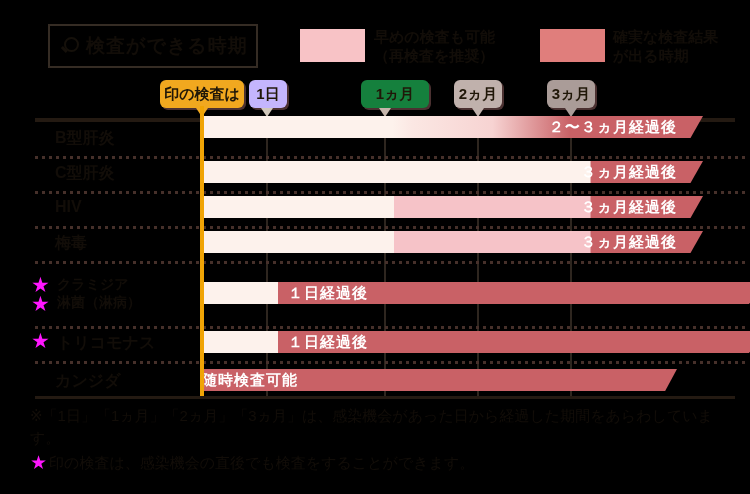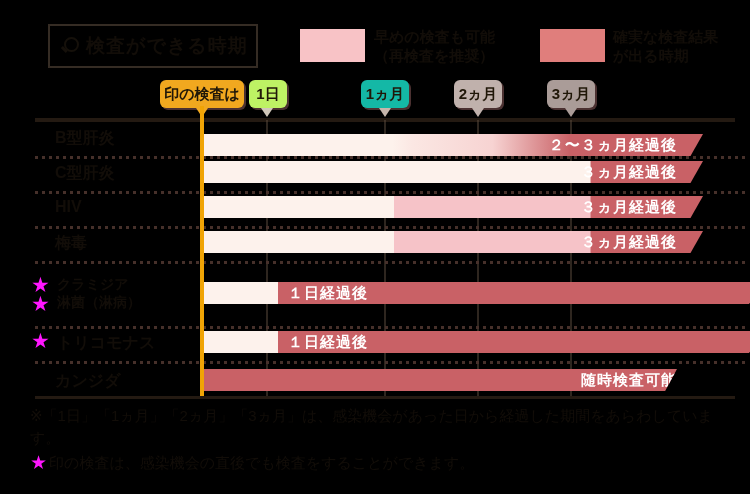--- a/index.html
+++ b/index.html
@@ -62,43 +62,43 @@
 
   <div class="legend-swatch" style="left: 540px; background: rgb(224, 126, 124);"></div>
   <div class="legend-label" style="left:613px;">
     <div>確実な検査結果</div>
     <div>が出る時期</div>
   </div>
 
   <div id="tags">
       <div class="tag" style="left: 160px; width: 84px; background: rgb(241, 168, 31);">印の検査は</div>
       <div class="tag-pointer" style="left: 196px; border-top-color: rgb(241, 168, 31);"></div>
-      <div class="tag" style="left: 249px; width: 38px; background: #bef264;">1日</div>
+      <div class="tag" style="left: 249px; width: 38px; background: #c4b5fd;">1日</div>
       <div class="tag-pointer" style="left: 261px; border-top-color: rgb(208, 199, 186);"></div>
-      <div class="tag" style="left: 361px; width: 48px; background: #14b8a6;">1ヵ月</div>
+      <div class="tag" style="left: 361px; width: 68px; background: #15803d;">1ヵ月</div>
       <div class="tag-pointer" style="left: 379px; border-top-color: rgb(197, 181, 171);"></div>
       <div class="tag" style="left: 454px; width: 48px; background: rgb(192, 177, 172);">2ヵ月</div>
       <div class="tag-pointer" style="left: 472px; border-top-color: rgb(192, 177, 172);"></div>
       <div class="tag" style="left: 547px; width: 48px; background: rgb(170, 156, 152);">3ヵ月</div>
       <div class="tag-pointer" style="left: 565px; border-top-color: rgb(170, 156, 152);"></div>
     </div>
   <div class="axis-line"></div>
   <div id="chart">
       <div class="grid-line" style="left: 266px;"></div>
       <div class="grid-line" style="left: 384px;"></div>
       <div class="grid-line" style="left: 477px;"></div>
       <div class="grid-line" style="left: 570px;"></div>
       <div class="row-sep" style="top: 156px;"></div>
       <div class="row-sep" style="top: 191px;"></div>
       <div class="row-sep" style="top: 226px;"></div>
       <div class="row-sep" style="top: 261px;"></div>
       <div class="row-sep" style="top: 326px;"></div>
       <div class="row-sep" style="top: 361px;"></div>
       <div class="row-label" style="left: 55px; top: 128px; font-size: 16px;">B型肝炎</div>
-      <div class="bar" style="top: 134px; background: linear-gradient(90deg, rgb(253, 242, 236) 0%, rgb(253, 242, 236) 38%, rgb(251, 231, 227) 42%, rgb(247, 211, 210) 58%, rgb(201, 97, 102) 73.5%, rgb(201, 97, 102) 100%); justify-content: flex-end; padding-right: 26px; text-align: right;">
+      <div class="bar" style="top: 116px; background: linear-gradient(90deg, rgb(253, 242, 236) 0%, rgb(253, 242, 236) 38%, rgb(251, 231, 227) 42%, rgb(247, 211, 210) 58%, rgb(201, 97, 102) 73.5%, rgb(201, 97, 102) 100%); justify-content: flex-end; padding-right: 26px; text-align: right;">
         <span class="bar-label" style="color: rgb(255, 255, 255);">２〜３ヵ月経過後</span>
       </div>
       <div class="row-label" style="left: 55px; top: 163px; font-size: 16px;">C型肝炎</div>
       <div class="bar" style="top: 161px; background: linear-gradient(90deg, rgb(253, 242, 236) 0%, rgb(253, 242, 236) 77.5%, rgb(201, 97, 102) 77.6%, rgb(201, 97, 102) 100%); justify-content: flex-end; padding-right: 26px;">
         <span class="bar-label" style="color: rgb(255, 255, 255);">３ヵ月経過後</span>
       </div>
       <div class="row-label" style="left: 55px; top: 198px; font-size: 16px;">HIV</div>
       <div class="bar" style="top: 196px; background: linear-gradient(90deg, rgb(253, 242, 236) 0%, rgb(253, 242, 236) 38.3%, rgb(246, 195, 200) 38.4%, rgb(246, 195, 200) 77.5%, rgb(201, 97, 102) 77.6%, rgb(201, 97, 102) 100%); justify-content: flex-end; padding-right: 26px;">
         <span class="bar-label" style="color: rgb(255, 255, 255);">３ヵ月経過後</span>
       </div>
@@ -114,21 +114,21 @@
       <div class="star" style="left: 31px; top: 294px;">★</div>
       <div class="bar" style="top: 282px; background: linear-gradient(90deg, rgb(253, 242, 236) 0%, rgb(253, 242, 236) 13.5%, rgb(201, 97, 102) 13.6%, rgb(201, 97, 102) 100%); justify-content: flex-start; padding-left: 86px;">
         <span class="bar-label" style="color: rgb(255, 255, 255);">１日経過後</span>
       </div>
       <div class="row-label" style="left: 57px; top: 333px; font-size: 16px;">トリコモナス</div>
       <div class="star" style="left: 31px; top: 331px;">★</div>
       <div class="bar" style="top: 331px; background: linear-gradient(90deg, rgb(253, 242, 236) 0%, rgb(253, 242, 236) 13.5%, rgb(201, 97, 102) 13.6%, rgb(201, 97, 102) 100%); justify-content: flex-start; padding-left: 86px;">
         <span class="bar-label" style="color: rgb(255, 255, 255);">１日経過後</span>
       </div>
       <div class="row-label" style="left: 55px; top: 371px; font-size: 16px;">カンジダ</div>
-      <div class="bar" style="top: 369px; background: linear-gradient(90deg, rgb(201, 97, 102) 0%, rgb(201, 97, 102) 100%); justify-content: flex-end;">
+      <div class="bar" style="top: 369px; background: linear-gradient(90deg, rgb(201, 97, 102) 0%, rgb(201, 97, 102) 100%); justify-content: flex-start;">
         <span class="bar-label" style="color: rgb(255, 255, 255);">随時検査可能</span>
       </div>
       <div class="origin-line" style="background: rgb(240, 164, 5);"></div>
     </div>
   <div class="bottom-line"></div>
 
   <div class="notes">
     <div>※「1日」「1ヵ月」「2ヵ月」「3ヵ月」は、感染機会があった日から経過した期間をあらわしています。</div>
     <div class="star-note">
       <span class="note-star">★</span>

